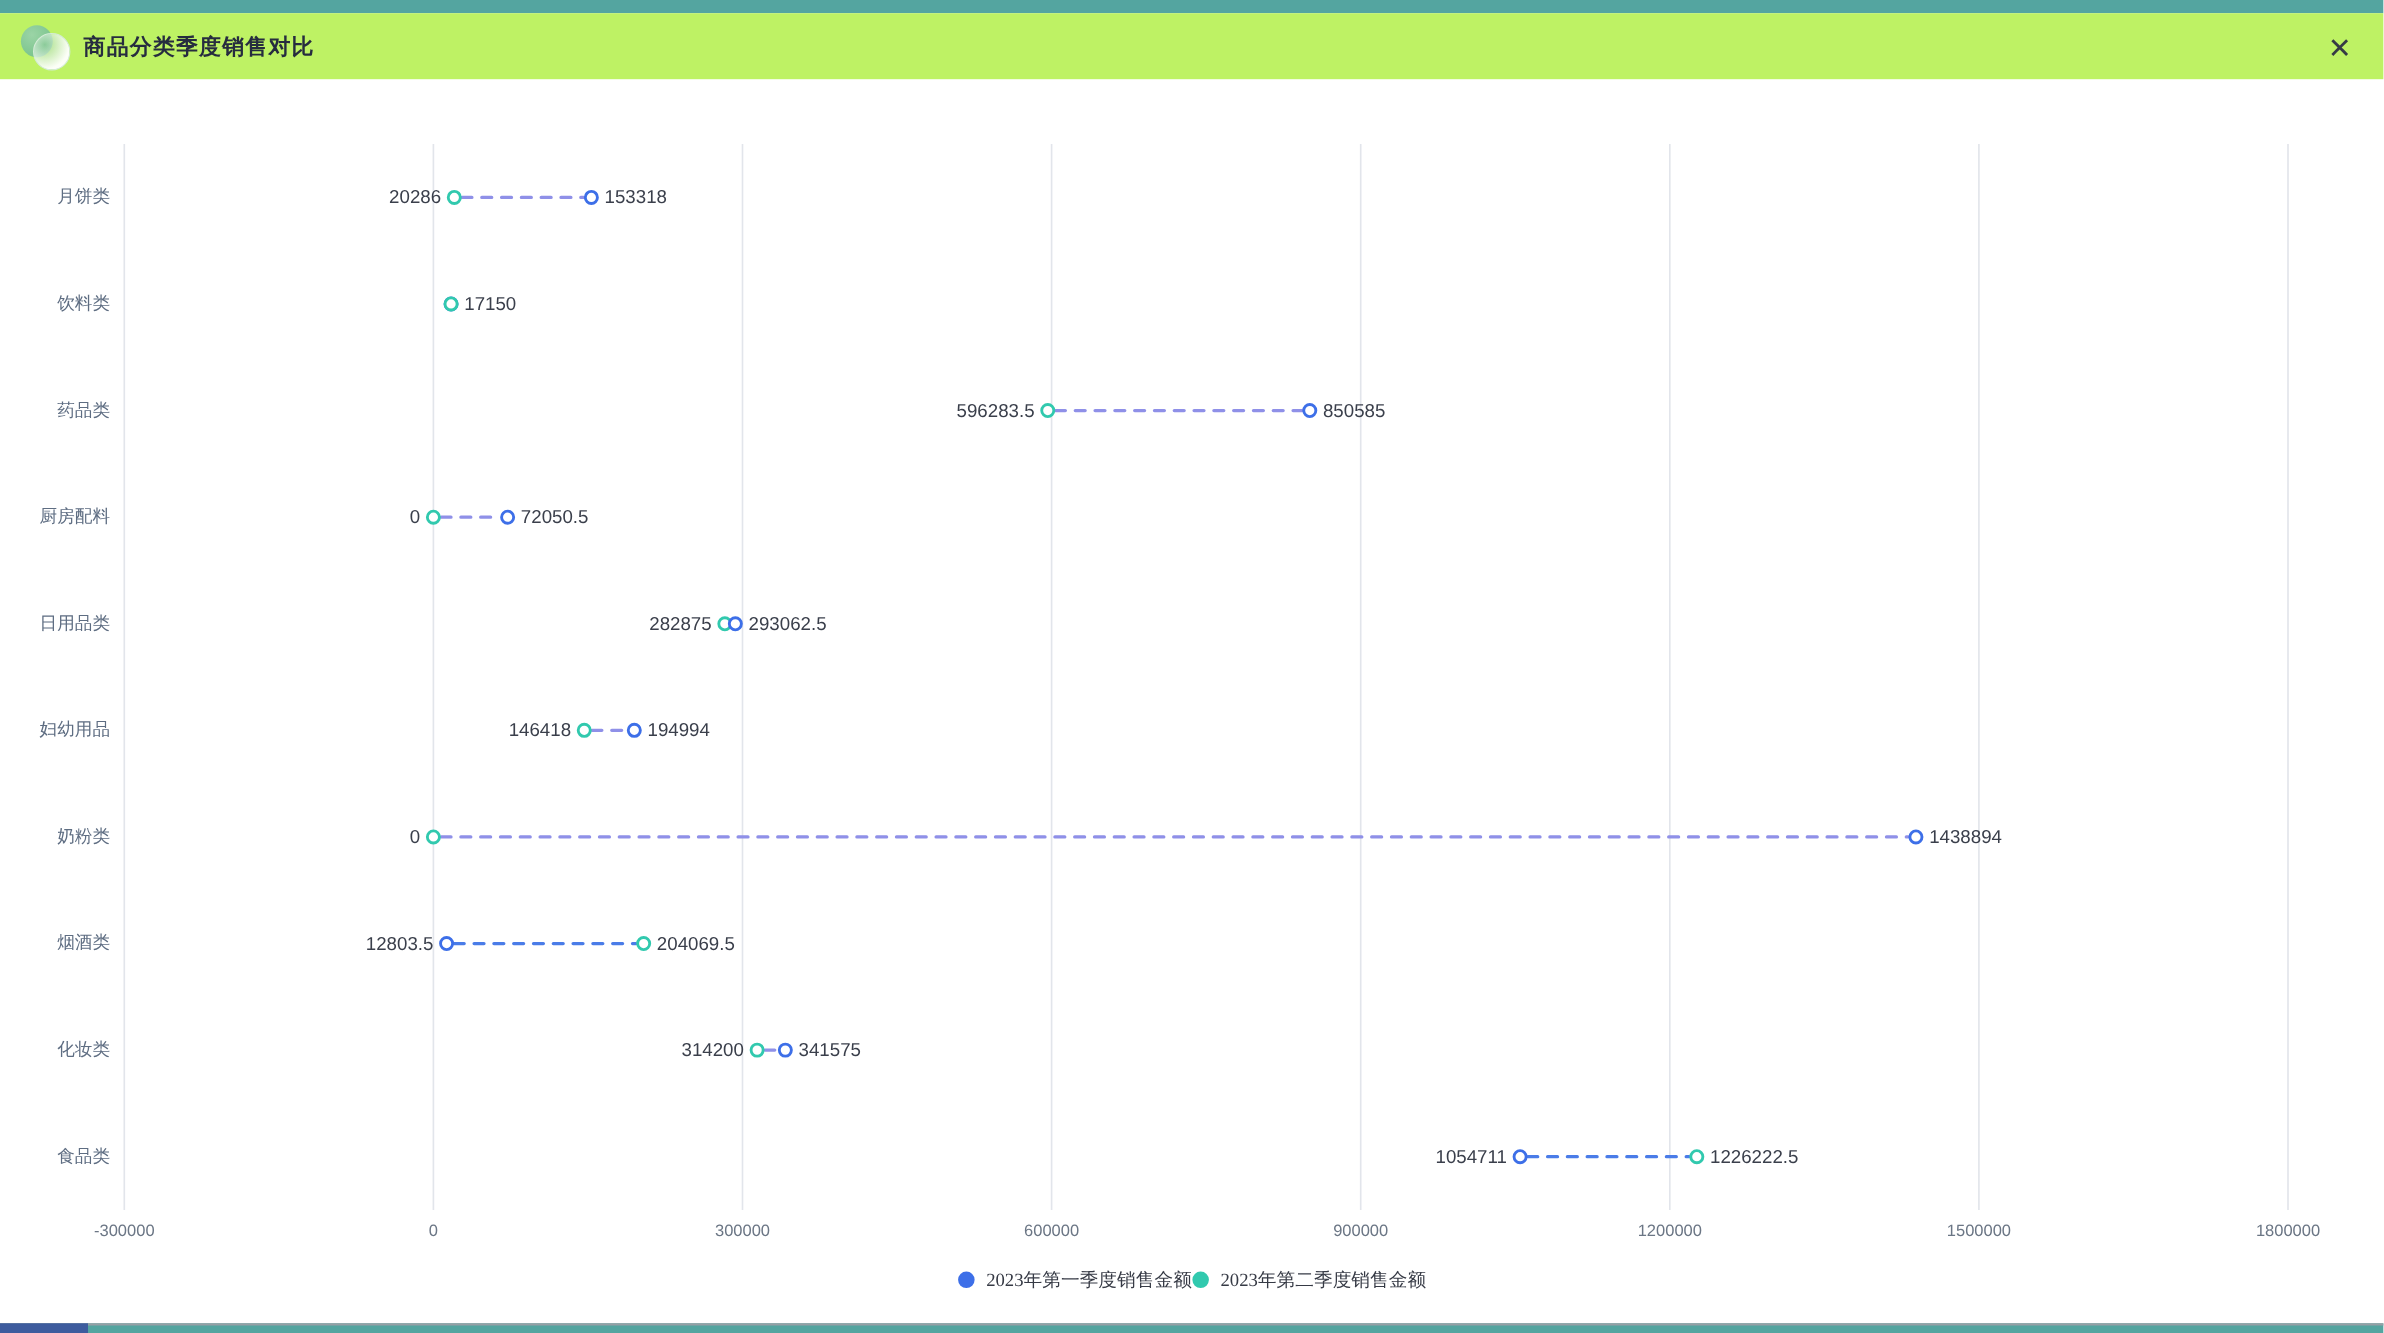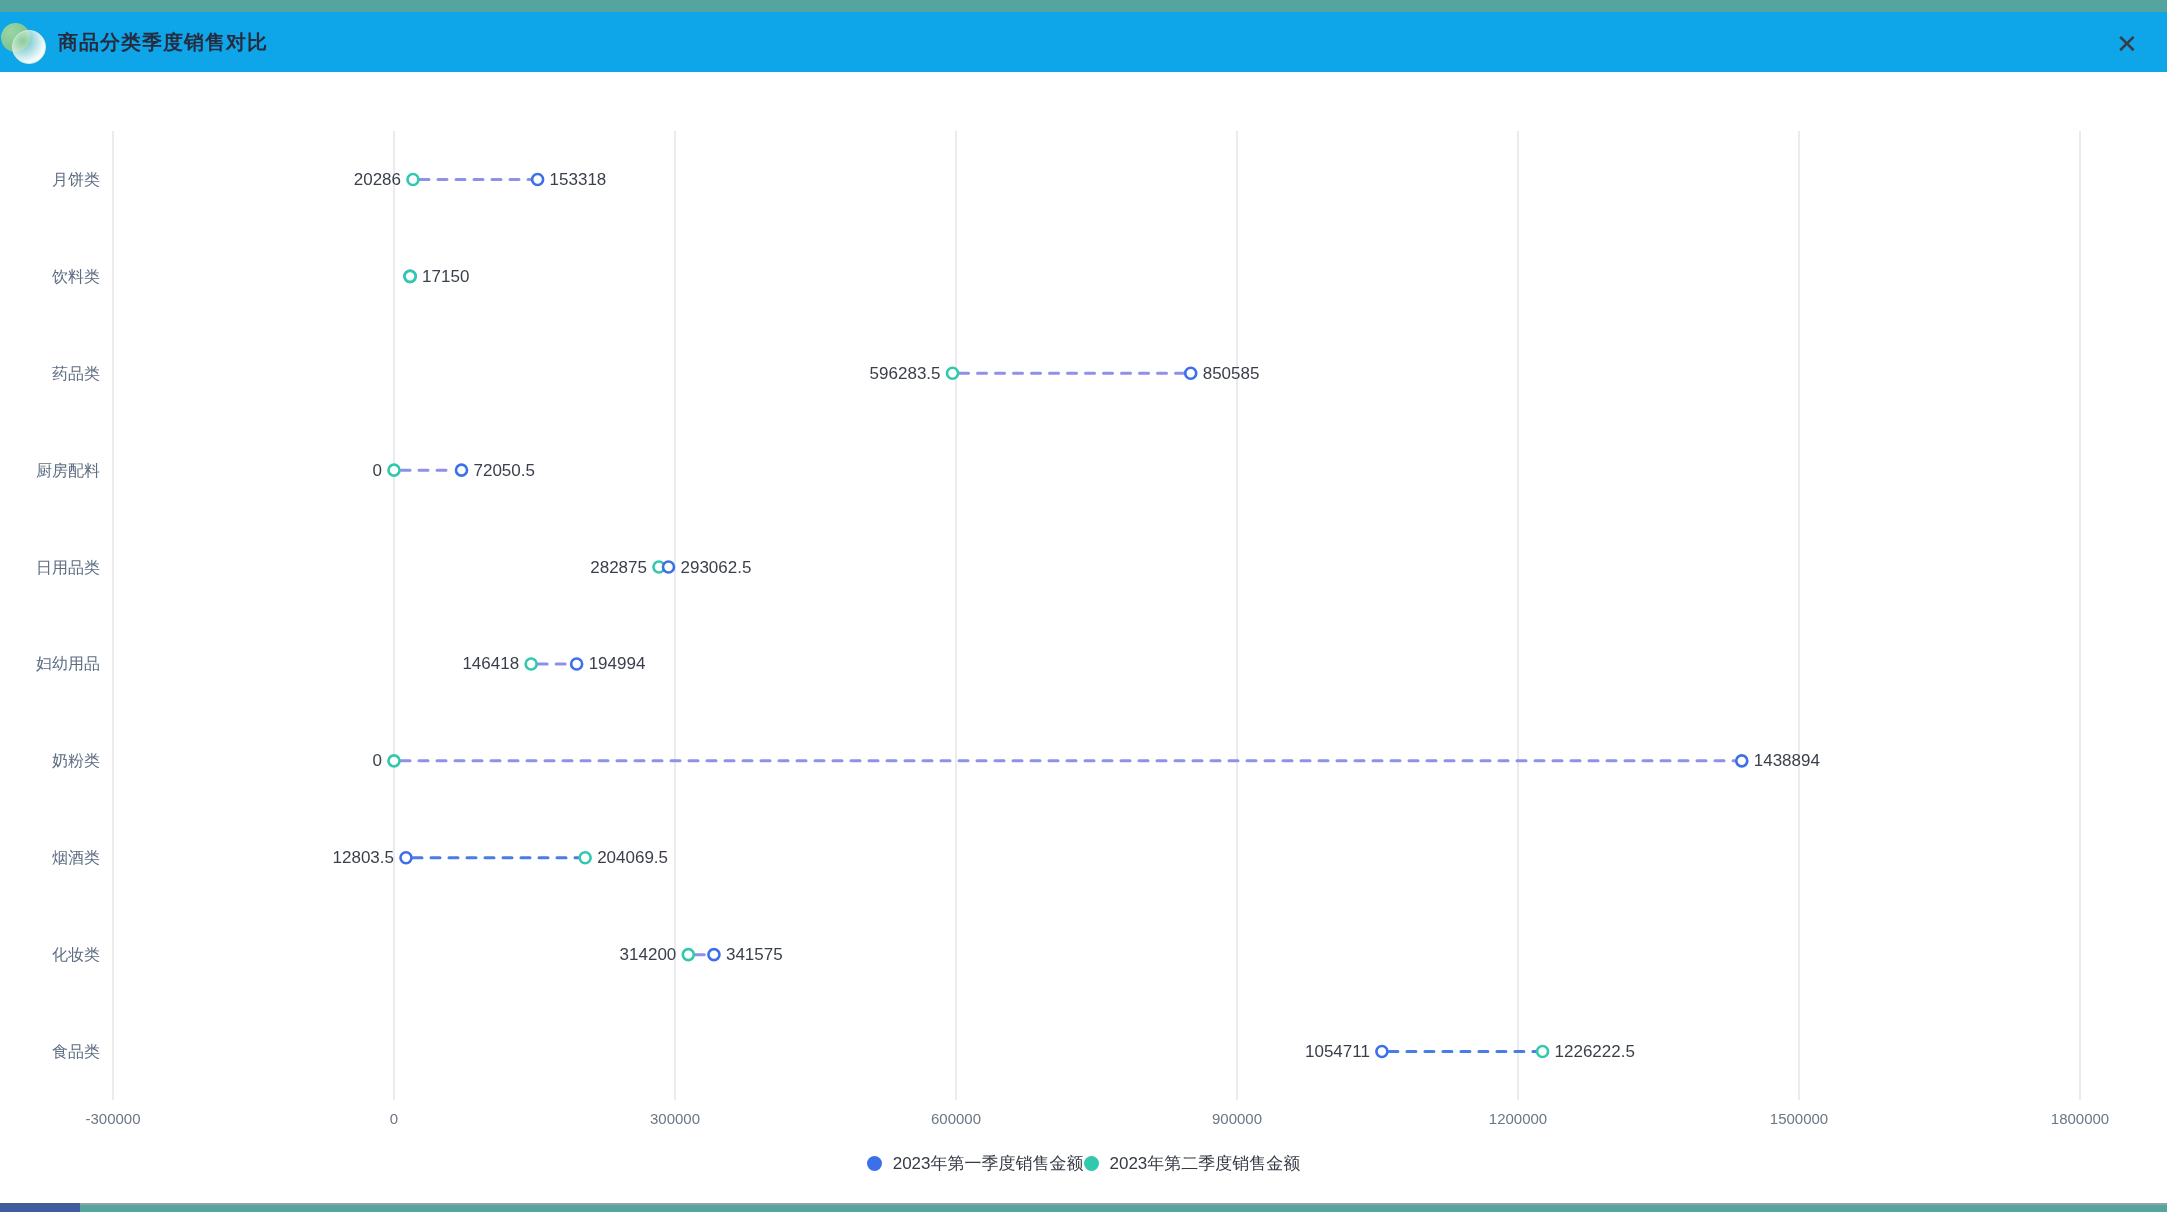--- a/index.html
+++ b/index.html
@@ -1,32 +1,32 @@
 <!DOCTYPE html>
 <html><head>
 <meta charset="utf-8">
 <style>
   html,body{margin:0;padding:0;background:#fff;}
   .app{position:relative;width:2167px;height:1212px;background:#fff;overflow:hidden;
        font-family:"Liberation Sans",sans-serif;}
   .topbar{position:absolute;top:0;left:0;width:100%;height:12px;background:#54A5A0;}
-  .hdr{position:absolute;top:12px;left:0;width:100%;height:60px;background:#0ea5e9;
-       display:flex;align-items:center;box-sizing:border-box;}
+  .hdr{position:absolute;top:12px;left:0;width:100%;height:60px;background:#bef264;
+       display:flex;align-items:center;padding-left:18px;box-sizing:border-box;}
   .logo{position:relative;width:44px;height:44px;flex:0 0 auto;}
   .logo .c1{position:absolute;left:1px;top:3px;width:29px;height:29px;border-radius:50%;
        background:radial-gradient(circle at 35% 30%,#9BD4A6,#6FBE84);}
   .logo .c2{position:absolute;left:12px;top:10px;width:32px;height:32px;border-radius:50%;
        background:radial-gradient(circle at 30% 30%,rgba(146,206,158,0.55),rgba(255,255,255,0.95) 70%);
        border:1px solid #D4ECD7;}
   .title{margin:0 0 0 14px;font-size:20px;font-weight:700;color:#262C3F;letter-spacing:1px;}
   .close-btn{position:absolute;right:20px;top:12px;width:40px;height:40px;border:none;background:none;
        font-size:26px;font-weight:300;color:#363B45;line-height:40px;text-align:center;cursor:pointer;padding:0;}
   #chart-svg{position:absolute;left:0;top:0;}
   .legend{position:absolute;left:0;top:1152px;width:100%;display:flex;justify-content:center;
-       align-items:center;}
+       align-items:center;font-family:Liberation Serif, serif;}
   .legend-item{display:flex;align-items:center;gap:11px;cursor:pointer;}
   .legend-dot{width:15px;height:15px;border-radius:50%;display:inline-block;}
   .legend-label{font-size:17px;color:#363A45;}
   .footer{position:absolute;left:0;bottom:0;width:100%;height:7px;background:#54A5A0;
        border-top:2px solid #96A0A6;}
   .footer-accent{position:absolute;left:0;top:-2px;width:80px;height:9px;background:#3E5C9E;}
 </style>
 </head>
 <body>
 

